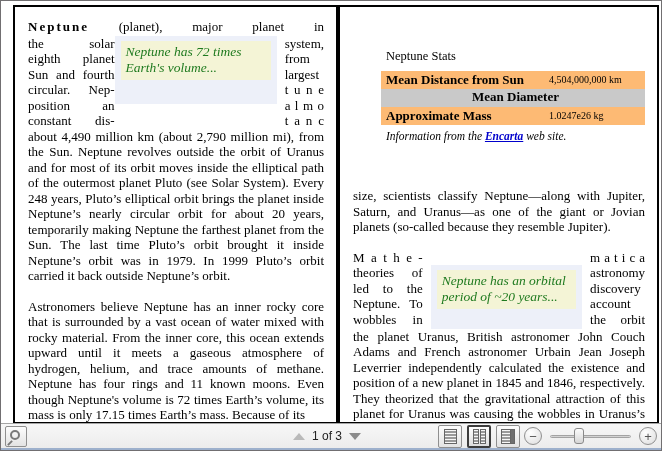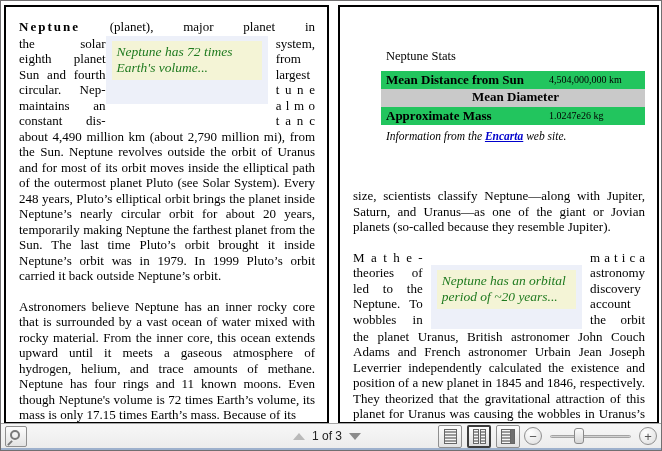--- a/index.html
+++ b/index.html
@@ -3,21 +3,21 @@
 <meta charset="utf-8">
 <style>
   * { margin:0; padding:0; box-sizing:border-box; }
   html,body { width:662px; height:451px; }
   body { font-family:"Liberation Serif", serif; background:#fff; }
   .app { position:relative; width:662px; height:451px; border:1px solid #716f71; background:#fff; overflow:hidden; }
 
   
   .pages { position:absolute; left:0; top:0; right:0; height:424px; background:#fff; }
   .page { position:absolute; top:4px; height:419px; background:#fff; border:2px solid #000; overflow:hidden; }
-  .page-left  { left:3px;  width:325px; }
+  .page-left  { left:12px;  width:325px; }
   .page-right { left:337px; width:321px; }
   .page-inner { padding:12px 12px 0 13px; font-size:13px; line-height:15.5px; color:#000; text-align:justify; }
 
   .first-line { text-align:justify; text-align-last:justify; white-space:nowrap; overflow:hidden; }
   .lead-word { font-weight:bold; letter-spacing:2px; }
 
   .wrap-region { display:flex; margin-top:1px; }
   .wrap-col { display:flex; flex-direction:column; }
   .wrap-col .frag { text-align:justify; text-align-last:justify; height:15.5px; overflow:hidden; }
   .wl1 { width:90px; }
@@ -31,21 +31,21 @@
   .quote-text { background:#f4f4d6; color:#1f7a1f; font-style:italic; font-size:13.5px; line-height:16px; padding:3px 5px 4px 5px; text-align:left; }
 
   .para { margin-top:0; }
   .para-gap { margin-top:15px; }
 
   
   .stats-block { margin:30px 0 0 28px; }
   .stats-title { font-size:12.5px; margin:0 0 6px 5px; text-align:left; }
   .stats-table { width:calc(100% - 0px); }
   .stats-row { display:flex; height:18px; align-items:center; padding:0 0 0 5px; white-space:nowrap; overflow:hidden; }
-  .row-yellow { background:#22c55e; }
+  .row-yellow { background:#fdba74; }
   .row-gray { background:#c9c9c9;flex-direction:column; }
   .stats-label { font-weight:bold; font-size:13px; flex:0 0 163px; text-align:left; }
   .stats-value { font-size:10px; text-align:left; }
   .stats-caption { font-style:italic; font-size:11.5px; margin:4px 0 0 5px; text-align:left; }
   .stats-caption a { color:#0000cc; font-weight:bold; text-decoration:underline; }
 
   
   .toolbar { position:absolute; left:0; right:0; bottom:0; height:27px;
              background:linear-gradient(#f7f7f7,#ececec); border-top:1px solid #a5a5a5;
              border-bottom:2px solid #9db0cc; display:flex; align-items:center;
@@ -98,21 +98,21 @@
     <div class="page page-left">
       <div class="page-inner">
         <div class="first-line"><span class="lead-word">Neptune</span><span> (planet), major planet in</span></div>
 
         <div class="wrap-region">
           <div class="wrap-col wl1">
             <div class="frag">the solar</div>
             <div class="frag">eighth planet</div>
             <div class="frag">Sun and fourth</div>
             <div class="frag">circular. Nep-</div>
-            <div class="frag">maintains an</div>
+            <div class="frag">position an</div>
             <div class="frag">constant dis-</div>
           </div>
           <div class="quote-frame qf1">
             <div class="quote-text">Neptune has 72 times Earth's volume...</div>
           </div>
           <div class="wrap-col wr1">
             <div class="frag">system,</div>
             <div class="frag">from the</div>
             <div class="frag">largest in</div>
             <div class="frag">t u n e</div>

